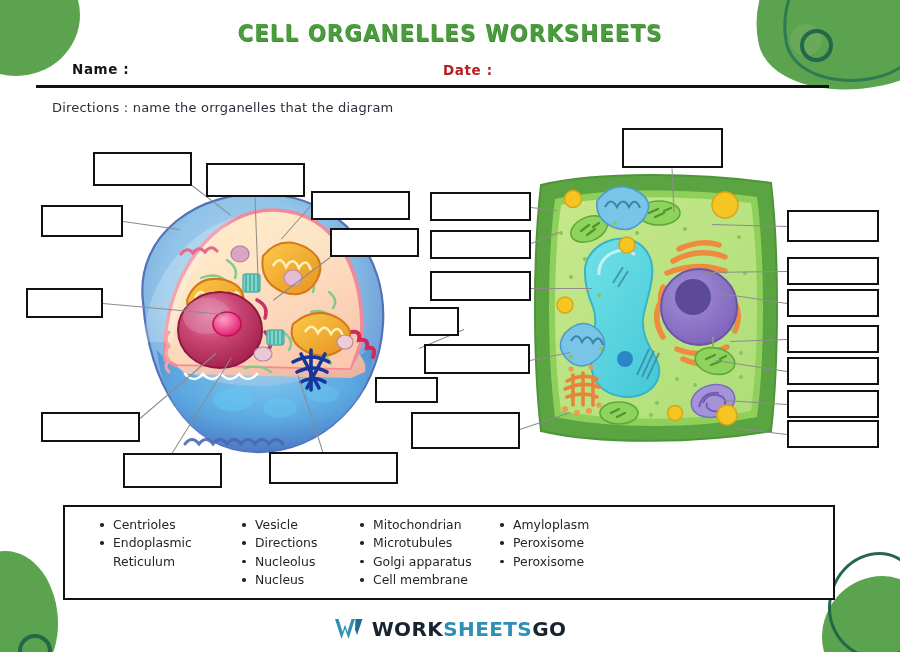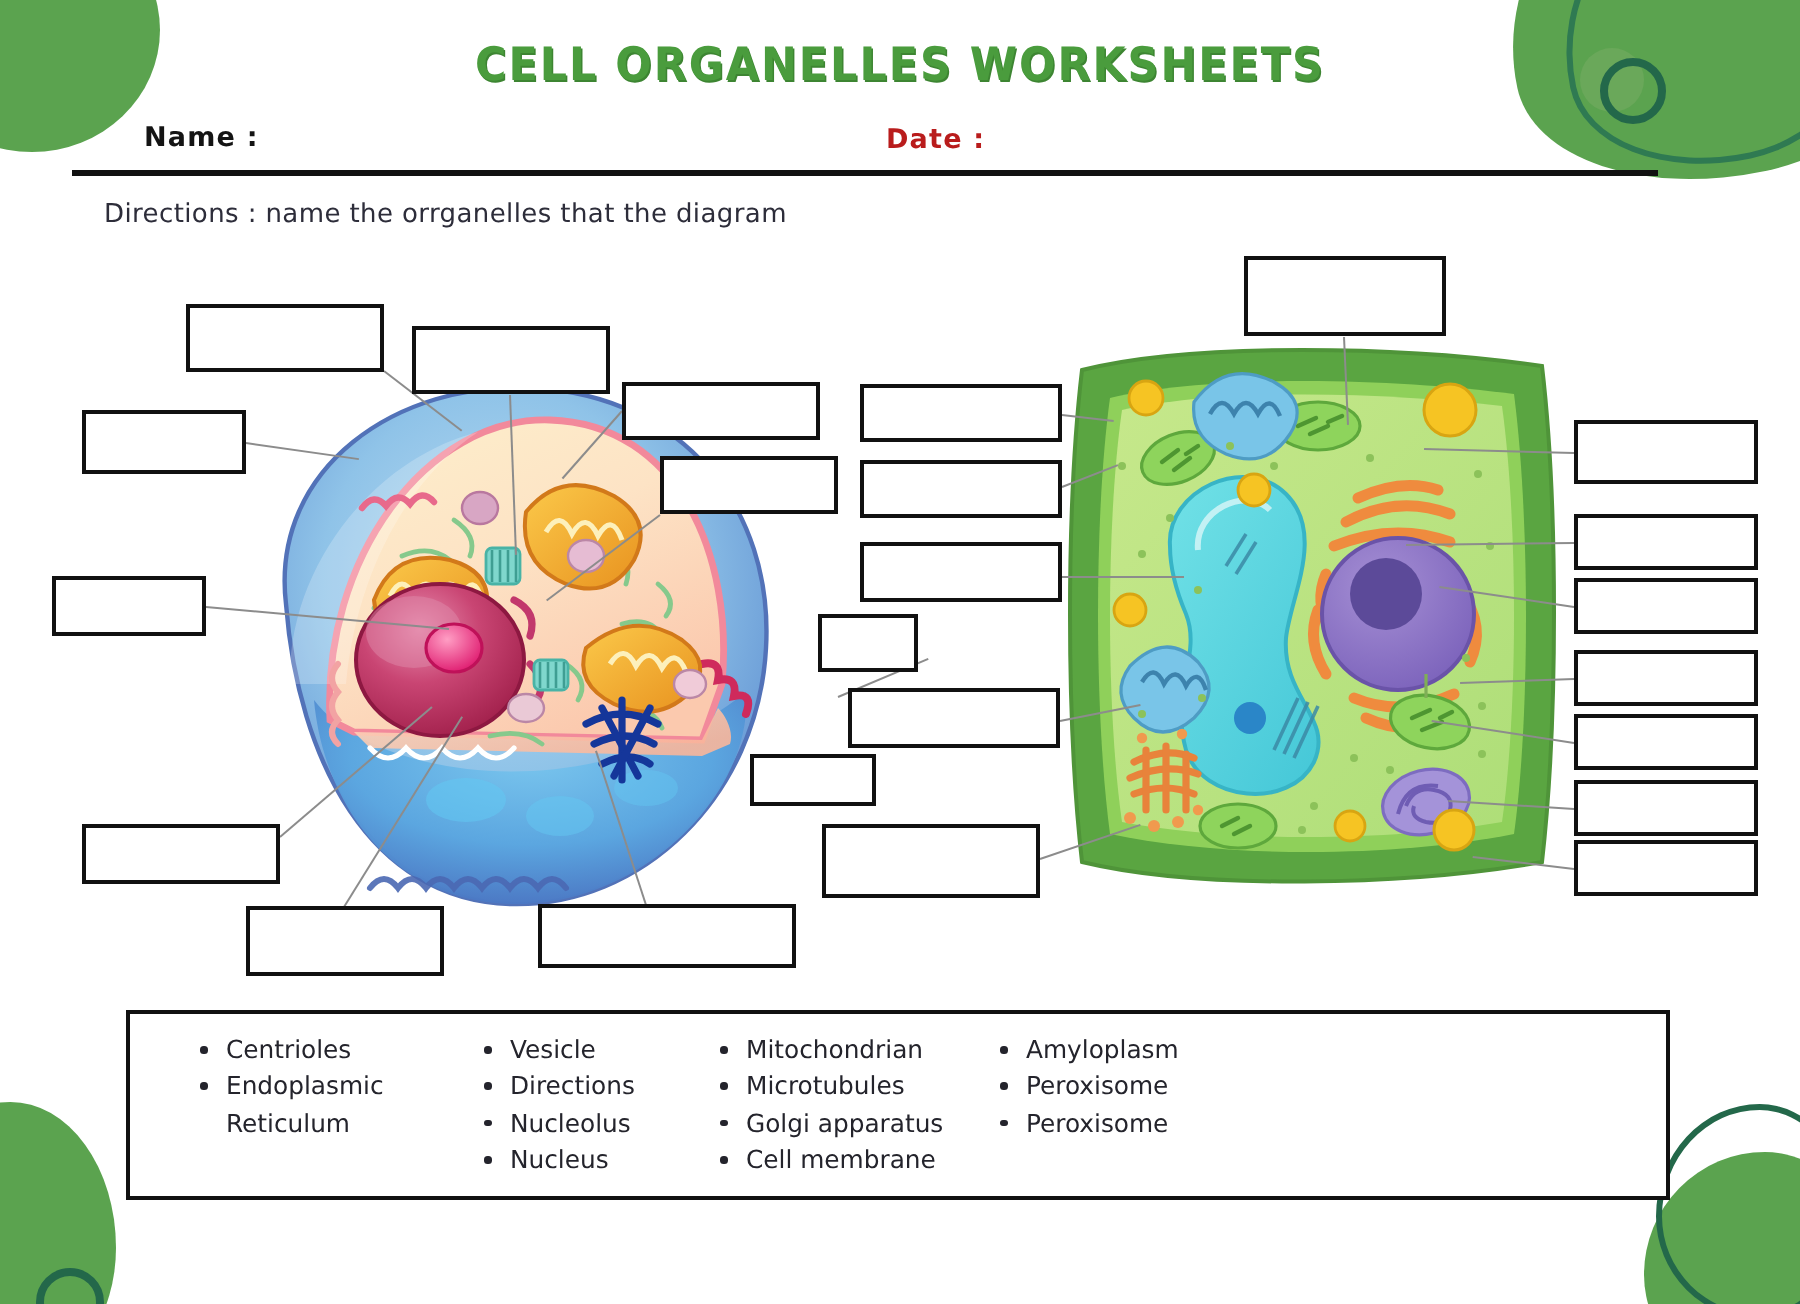--- a/index.html
+++ b/index.html
@@ -561,14 +561,21 @@
         <div class="wb-item">Golgi apparatus</div>
         <div class="wb-item">Cell membrane</div>
       </div>
       <div class="wb-col c4">
         <div class="wb-item">Amyloplasm</div>
         <div class="wb-item">Peroxisome</div>
         <div class="wb-item">Peroxisome</div>
       </div>
     </div>
 
+  <div id="logo">
+    <svg id="logo-mark" width="30" height="24" viewBox="0 0 30 24">
+      <path d="M1 2 L7.5 22 L11 12 L14.5 22 L21 2 L17.5 2 L13.4 15 L11 7.6 L8.6 15 L4.5 2 Z" fill="#2f8fb5"></path>
+      <path d="M21.5 2 L28.5 2 L23 18 L21 12.5 Z" fill="#1f6f94"></path>
+    </svg>
+    <div id="logo-text"><span class="lt-dark">WORK</span><span class="lt-blue">SHEETS</span><span class="lt-dark">GO</span></div>
+  </div>
 
 </div>
 
 </body></html>

